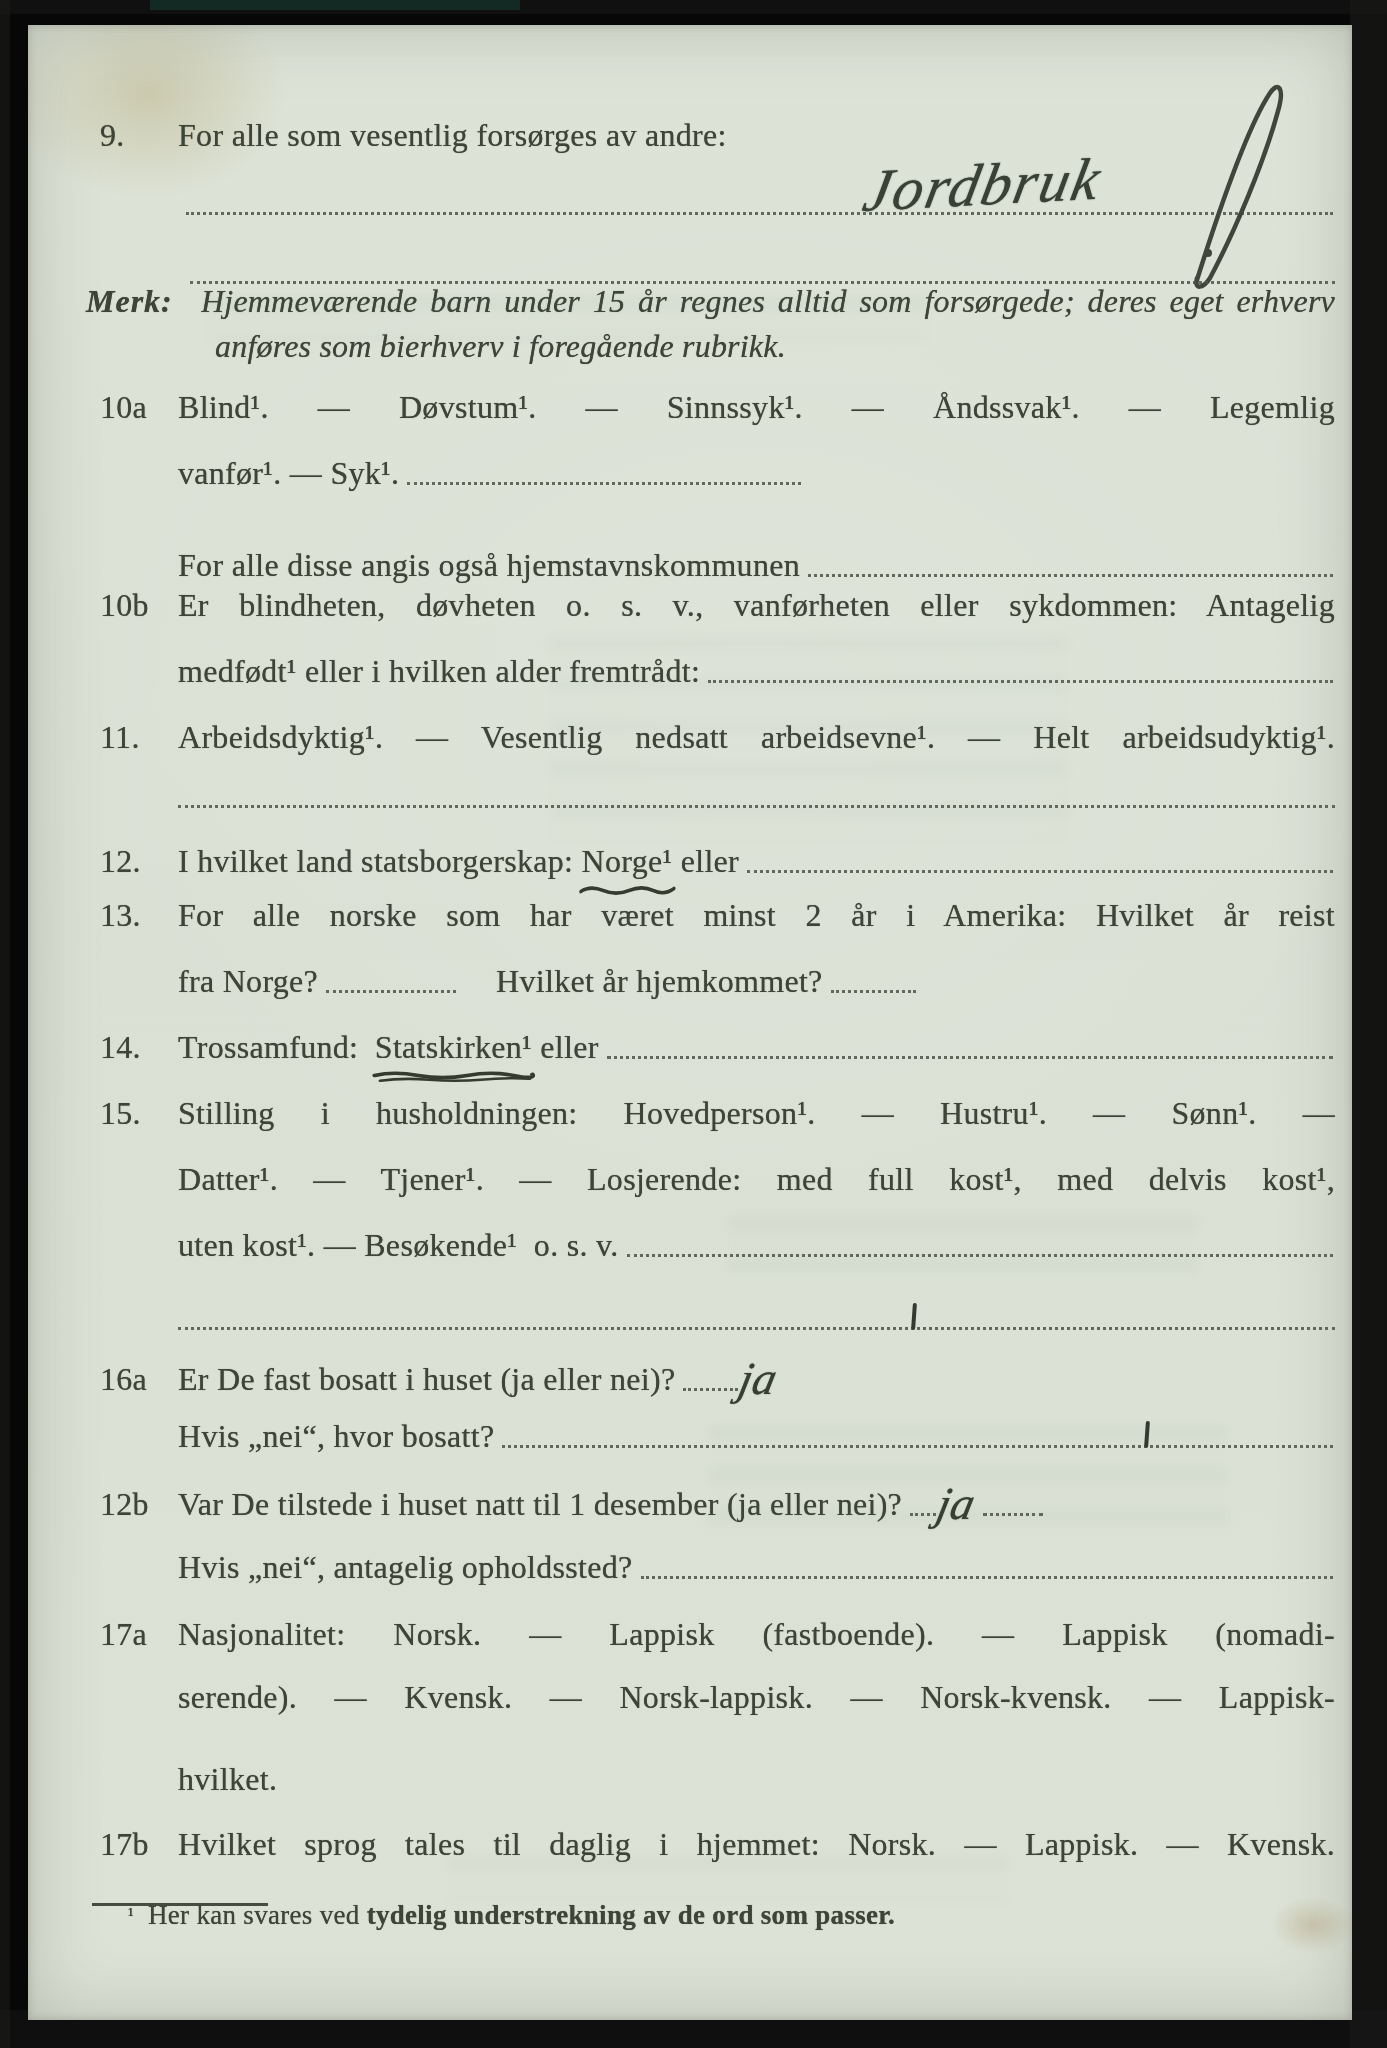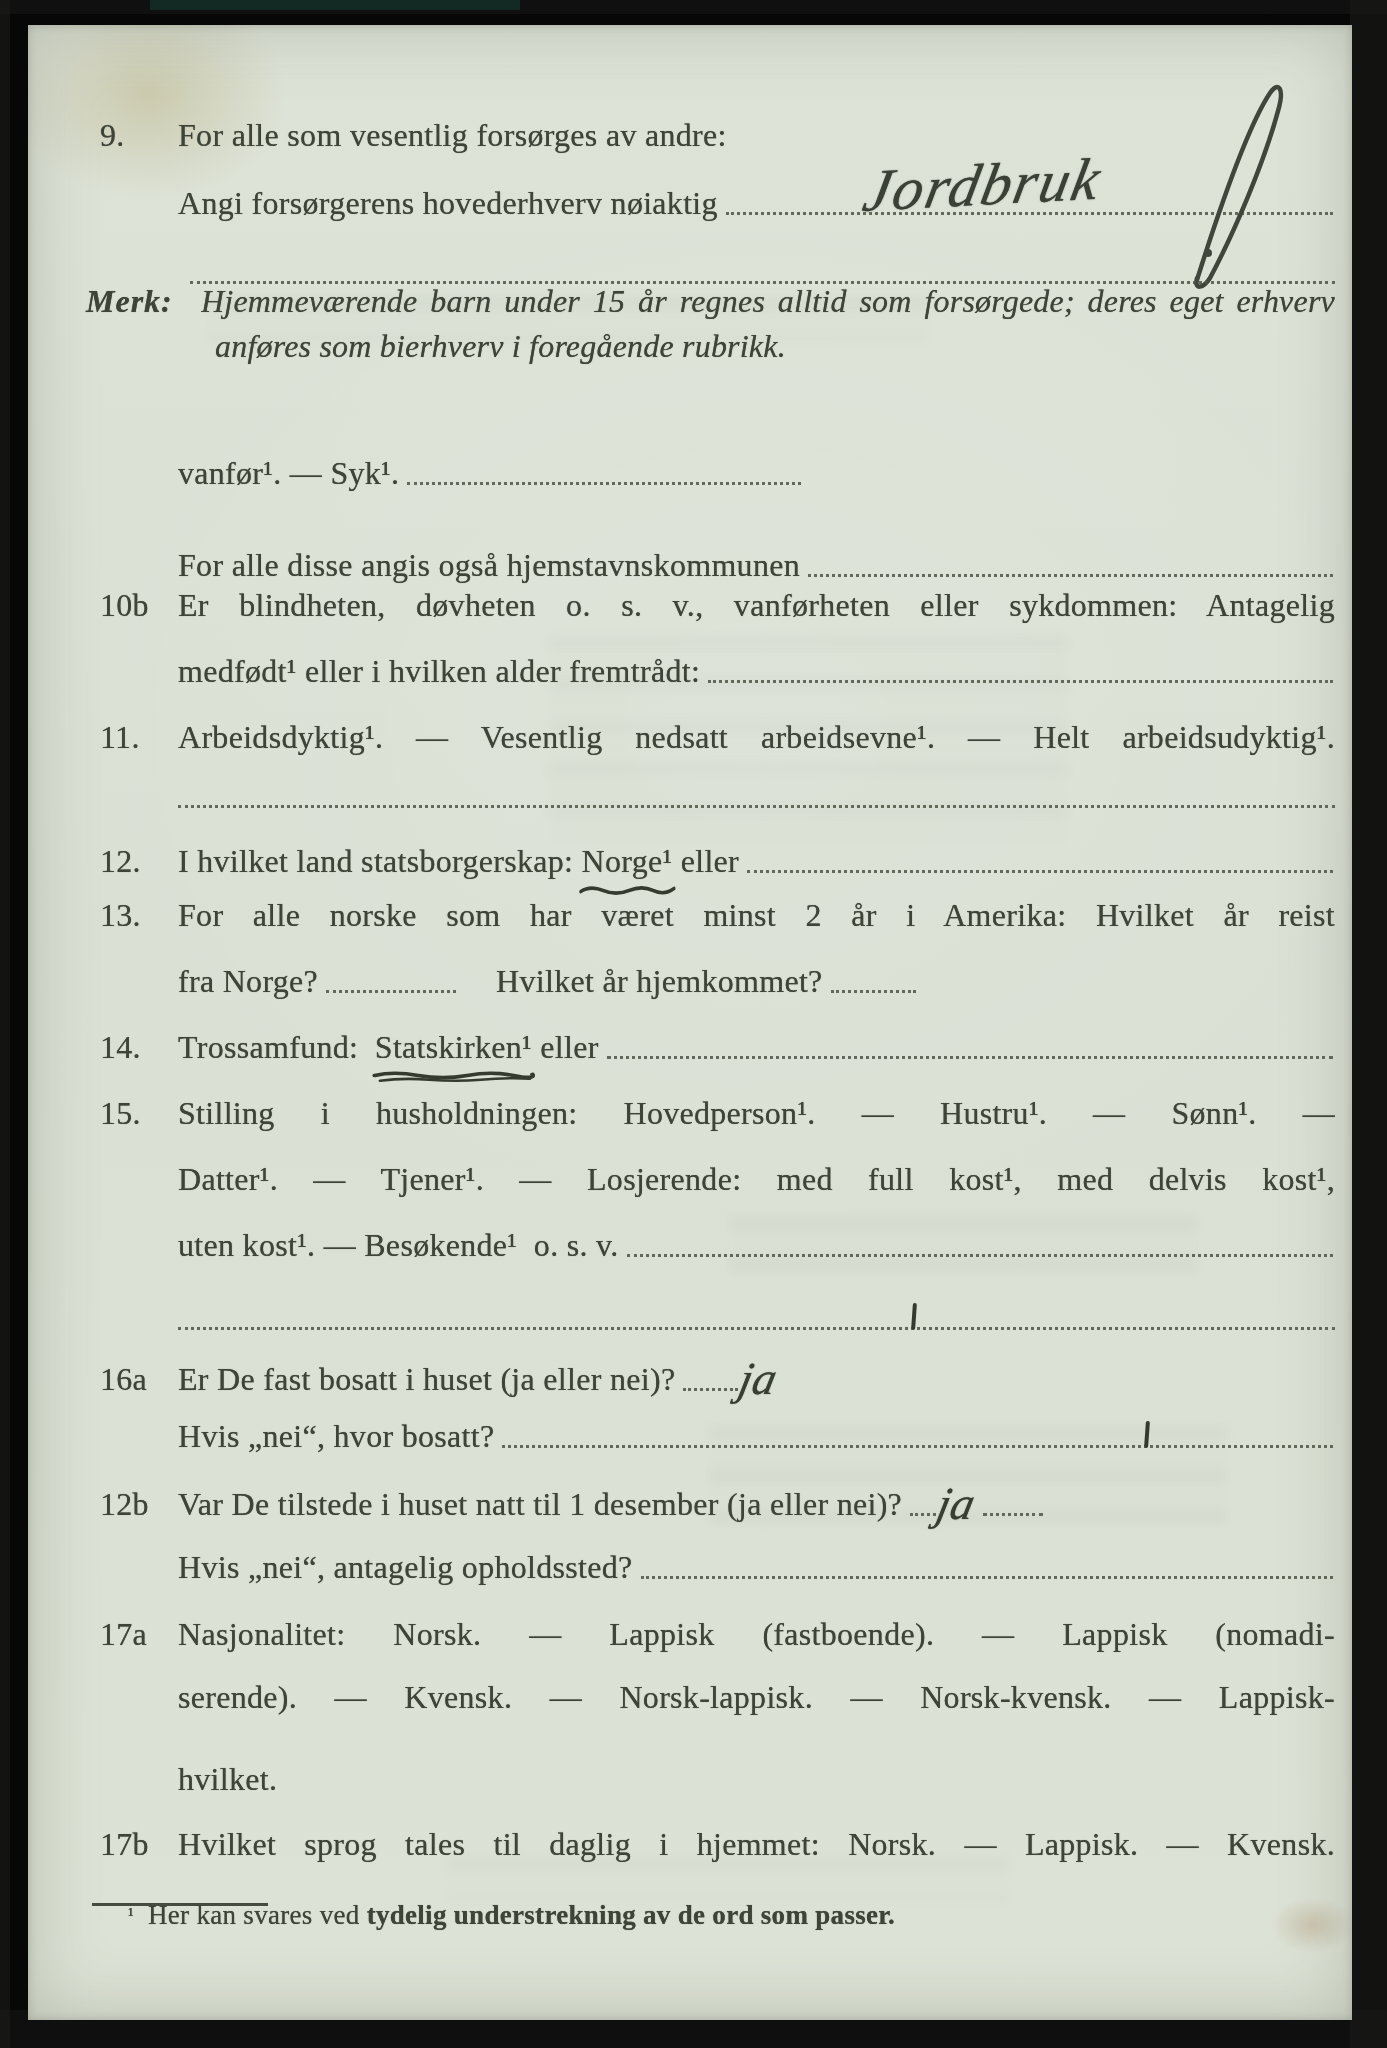--- a/index.html
+++ b/index.html
@@ -67,40 +67,43 @@
     <div class="smudge" style="left:700px;top:1190px;width:470px;height:60px;opacity:.45"></div>
     <div class="smudge" style="left:680px;top:1400px;width:520px;height:100px;opacity:.45"></div>
     <div class="smudge" style="left:420px;top:1830px;width:560px;height:46px;opacity:.4"></div>
 
     <div class="line" style="top:82px">
       <span class="num">9.</span>
       <span class="t">For alle som vesentlig forsørges av andre:</span>
     </div>
     <div class="line" style="top:150px">
       <span class="num"> </span>
-      <span class="t">Angi forsørgerens hovederhverv nøiaktig</span>
       <span class="leader"></span>
     </div>
     <span class="hand-big">Jordbruk</span>
     <svg class="flourish" viewBox="0 0 120 215">
       <path d="M 18 202 C 40 132, 70 45, 92 12 C 100 0, 107 6, 100 30 C 86 82, 56 152, 32 197 C 25 208, 16 209, 19 197"></path>
       <circle cx="30" cy="172" r="4" fill="#40463b" stroke="none"></circle>
     </svg>
 
     <div class="rule-dotted" style="left:162px;top:256px;width:1145px"></div>
 
     <div class="line merk" style="top:254px">
       <span class="mlabel" style="margin-left:-14px">Merk:</span>
       <span class="just">Hjemmeværende barn under 15 år regnes alltid som forsørgede; deres eget erhverv</span>
     </div>
     <div class="line merk" style="top:299px">
       <span class="mlabel"> </span>
       <span class="t">anføres som bierhverv i foregående rubrikk.</span>
     </div>
 
+    <div class="line" style="top:354px">
+      <span class="num">10a</span>
+      <span class="just">Blind¹. — Døvstum¹. — Sinnssyk¹. — Åndssvak¹. — Legemlig</span>
+    </div>
     <div class="line" style="top:420px;width:703px">
       <span class="num"> </span>
       <span class="t">vanfør¹. — Syk¹.</span>
       <span class="leader"></span>
     </div>
     <div class="line" style="top:512px">
       <span class="num"> </span>
       <span class="t">For alle disse angis også hjemstavnskommunen</span>
       <span class="leader"></span>
     </div>

